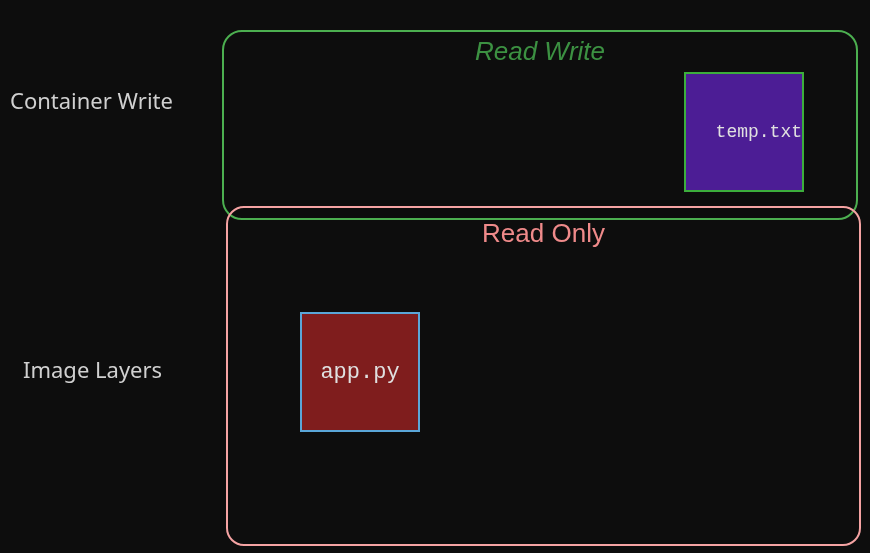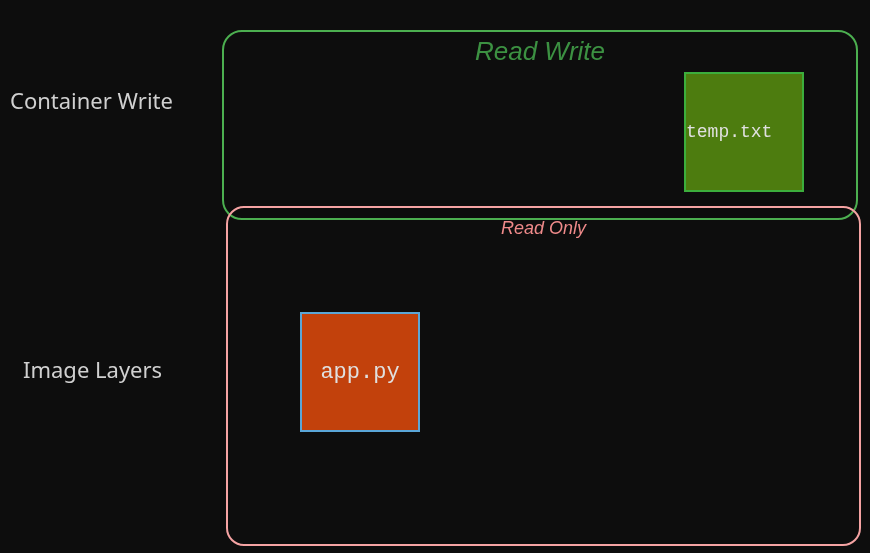--- a/index.html
+++ b/index.html
@@ -49,25 +49,25 @@
       font-size: 26px;
       font-style: italic;
       font-weight: 500;
     }
     .temp-file {
       position: absolute;
       right: 52px;
       top: 40px;
       width: 120px;
       height: 120px;
-      background: #4d7c0f;
+      background: #4c1d95;
       border: 2px solid #3cae3c;
       display: flex;
       align-items: center;
-      justify-content: flex-start;
+      justify-content: flex-end;
     }
     .temp-file-label {
       color: #e0e0e0;
       font-family: 'Courier New', monospace;
       font-size: 18px;
     }
     .ro-box {
       position: absolute;
       left: 226px;
       top: 206px;
@@ -76,31 +76,30 @@
       border: 2px solid #f5a3a3;
       border-radius: 18px;
     }
     .ro-title {
       position: absolute;
       left: 50%;
       transform: translateX(-50%);
       top: 10px;
       color: #ef8a8a;
       font-family: 'Comic Sans MS', cursive, sans-serif;
-      font-size: 18px;
-      font-style: italic;
+      font-size: 26px;
       font-weight: 500;
     }
     .app-file {
       position: absolute;
       left: 72px;
       top: 104px;
       width: 120px;
       height: 120px;
-      background: #c2410c;
+      background: #7f1d1d;
       border: 2px solid #5aa6d8;
       display: flex;
       align-items: center;
       justify-content: center;
     }
     .app-file-label {
       color: #e0e0e0;
       font-family: 'Courier New', monospace;
       font-size: 22px;
     }

